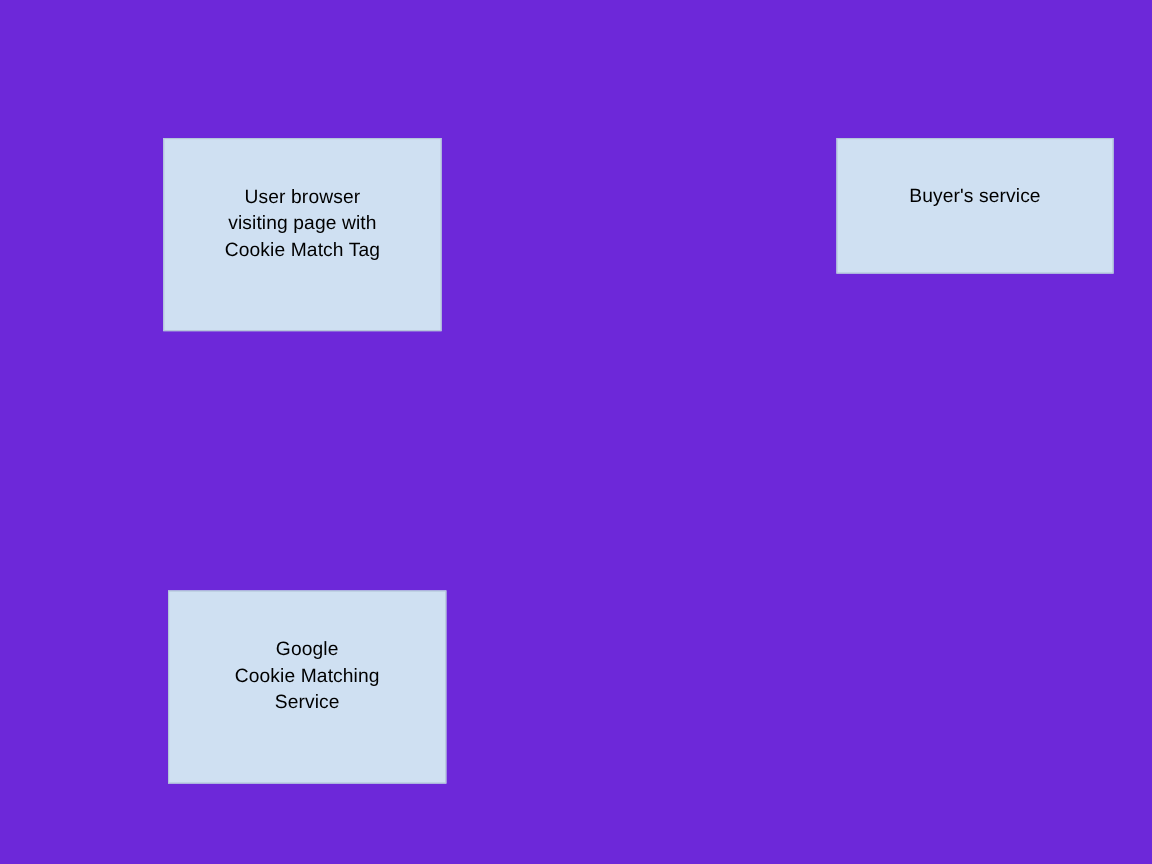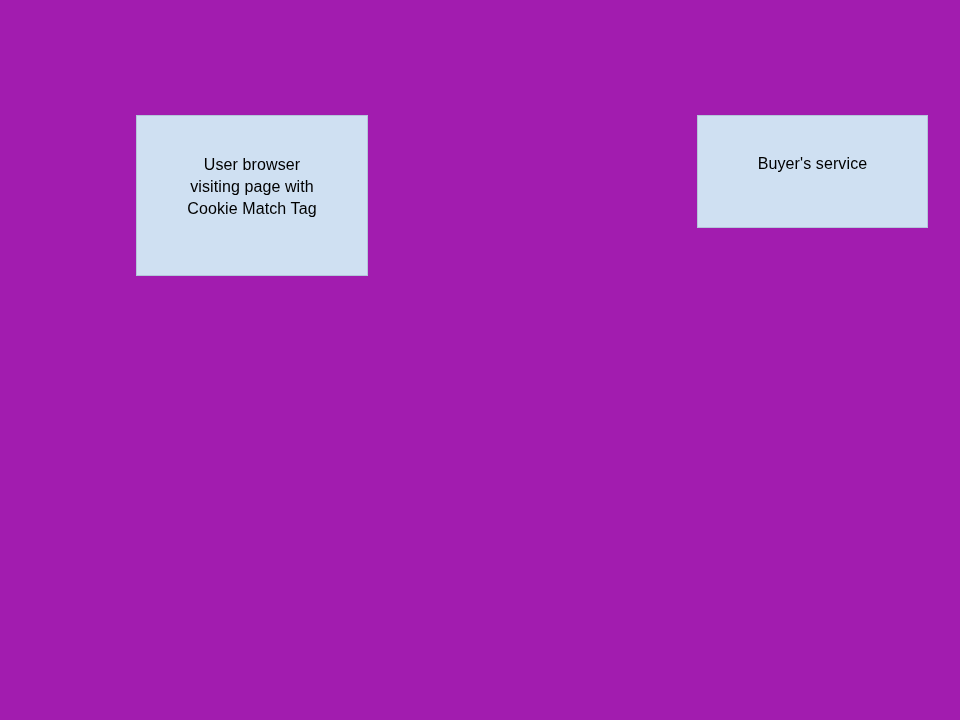--- a/index.html
+++ b/index.html
@@ -11,21 +11,21 @@
   body {
     width: 960px;
     height: 720px;
     overflow: hidden;
     font-family: "Liberation Sans", sans-serif;
   }
   #canvas {
     position: relative;
     width: 960px;
     height: 720px;
-    background: #a21caf;
+    background: #6d28d9;
   }
   .node {
     position: absolute;
     box-sizing: border-box;
     background: #cfe0f2;
     border: 1px solid #b3c6d9;
     display: flex;
     align-items: center;
     justify-content: center;
     text-align: center;
@@ -75,14 +75,19 @@
   <div class="node" id="node-user-browser">
     <span class="node-label">User browser
 visiting page with
 Cookie Match Tag</span>
   </div>
 
   <div class="node" id="node-buyers-service">
     <span class="node-label">Buyer's service</span>
   </div>
 
+  <div class="node" id="node-google-cookie-matching">
+    <span class="node-label">Google
+Cookie Matching
+Service</span>
+  </div>
 
 </div>
 
 </body></html>

